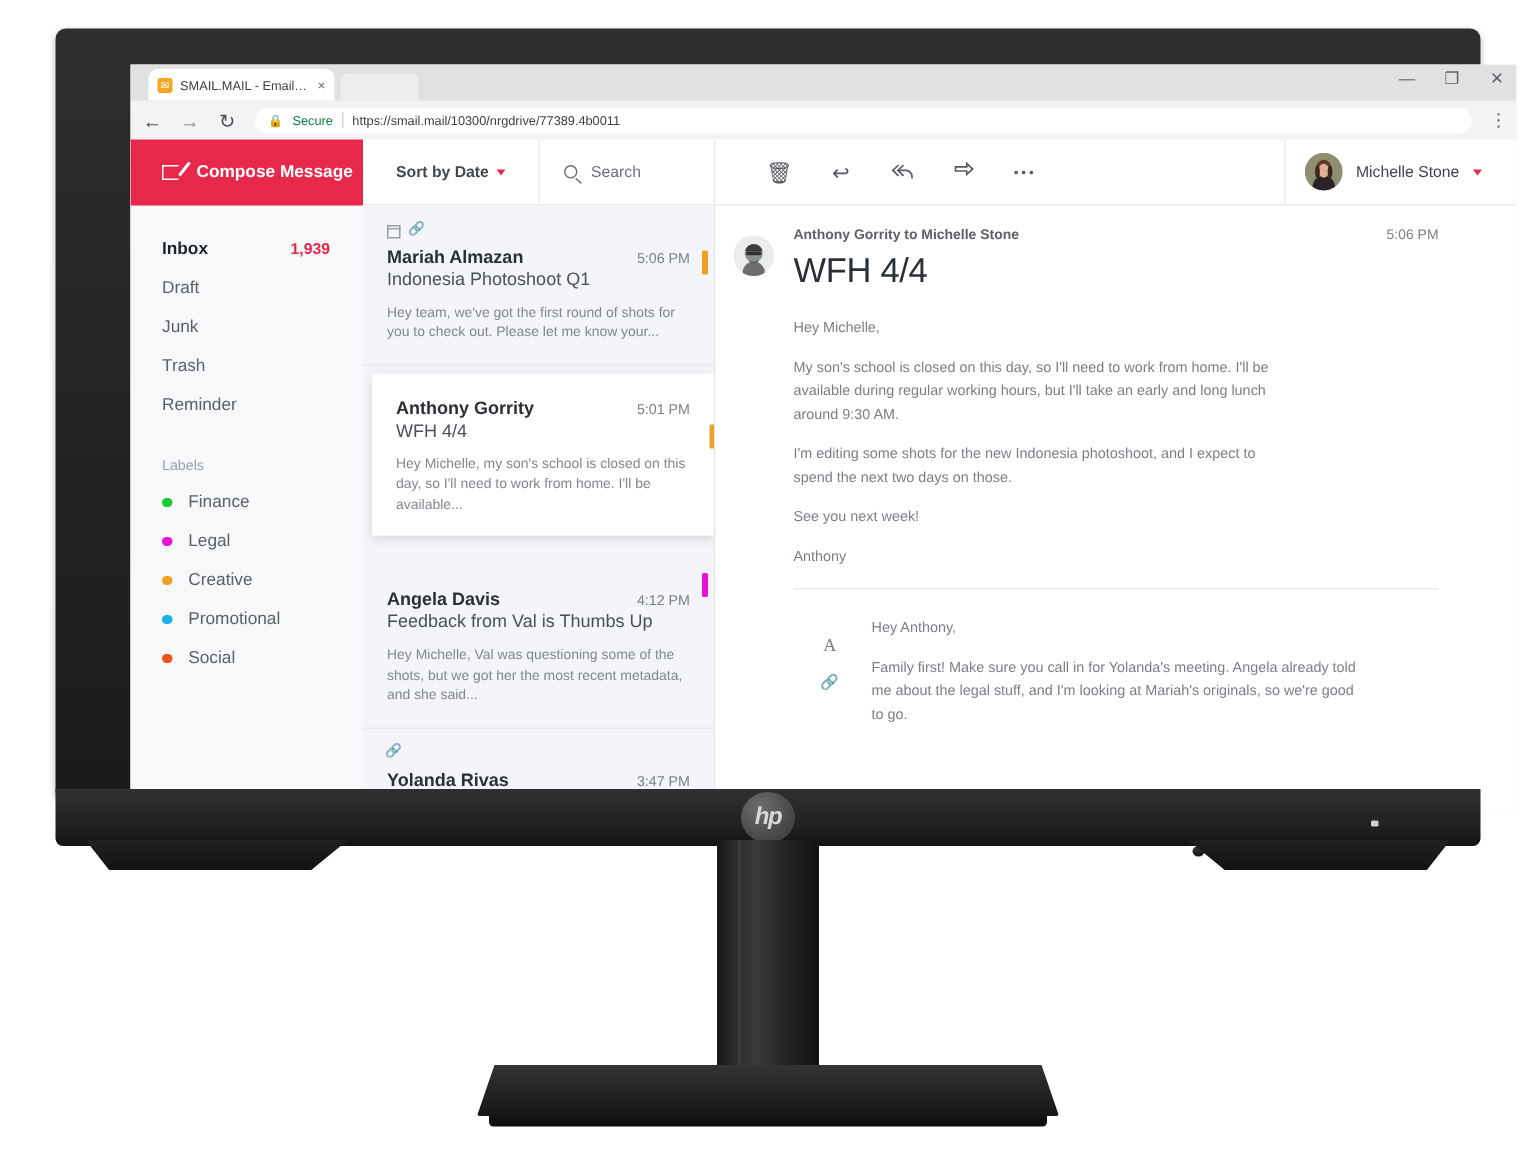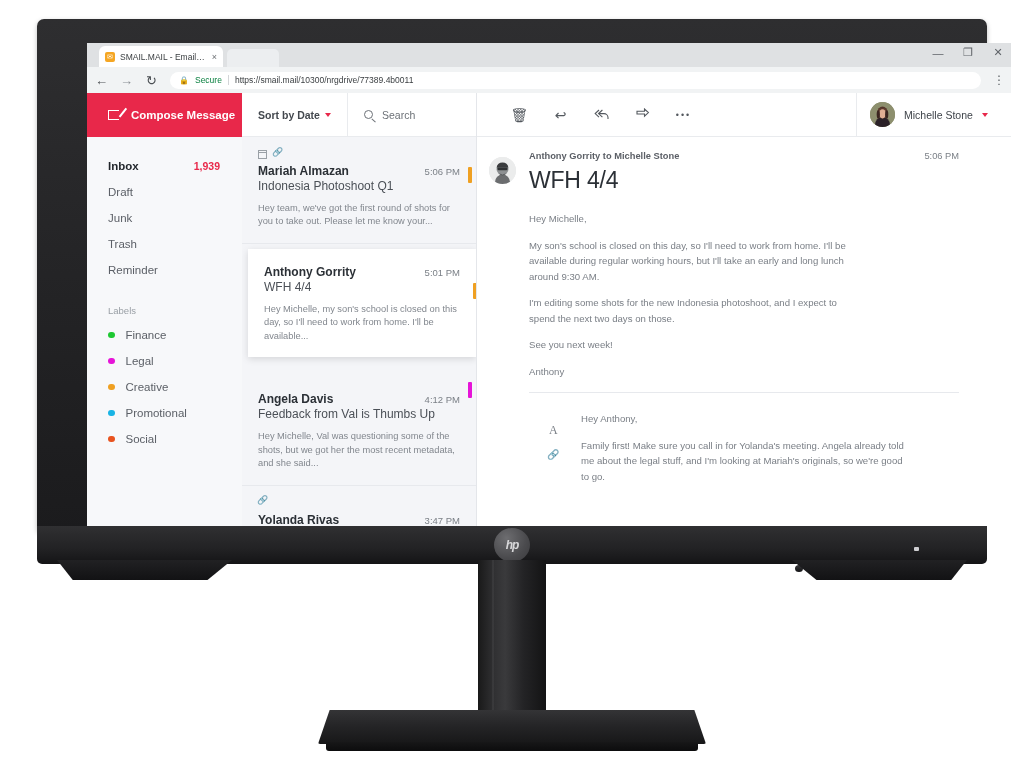--- a/index.html
+++ b/index.html
@@ -25,21 +25,21 @@
   .bezel-bottom{
     position:absolute; left:37px; top:526px; width:950px; height:38px;
     background: linear-gradient(180deg,#303032 0%, #222224 60%, #141416 100%);
     border-radius: 0 0 5px 5px;
   }
   .hp-logo{
     position:absolute; left:494px; top:528px; width:36px; height:34px;
     border-radius:50%;
     background: radial-gradient(circle at 35% 30%, #6d6d70, #4a4a4d 60%, #3a3a3d 100%);
     display:flex; align-items:center; justify-content:center;
-    color:#d8d8da; font-style:italic; font-weight:700; font-size:12px;
+    color:#d8d8da; font-style:italic; font-weight:700; font-size:16px;
     letter-spacing:-1px; font-family:"Liberation Sans", sans-serif;
   }
   .led-dot{ position:absolute; left:914px; top:547px; width:5px; height:4px; background:#cfcfd2; border-radius:1px;}
   .osd-buttons{ position:absolute; left:795px; top:558px; width:90px; height:8px; }
   .osd-buttons i{ display:inline-block; width:8px;height:7px;margin-right:7px;border-radius:50%;
     background:linear-gradient(180deg,#3a3a3d,#131315); }
   .foot-left, .foot-right{
     position:absolute; top:560px; height:20px;
     background: linear-gradient(180deg,#212123,#121214);
   }
@@ -131,21 +131,21 @@
   .badge{ color:#e8284a; font-size:10.5px; font-weight:600; }
   .labels-head{ padding:22px 0 6px 21px; font-size:9.5px; color:#9aa0a6; }
   .labelitem{ height:26px; display:flex; align-items:center; padding-left:21px; gap:11px;
     font-size:11.5px; color:#5c6067; }
   .dot{ width:6.5px; height:6.5px; border-radius:50%; flex:none; }
 
   .listcol{ width:235px; flex:none; background:#f4f5f8; display:flex; flex-direction:column;
     border-right:1px solid #e4e6ea; }
   .listhead{ height:44px; background:#fff; display:flex; align-items:center;
     border-bottom:1px solid #e9ebee; }
-  .sortby{ width:106px; height:44px; display:flex; align-items:center; justify-content:center;
+  .sortby{ width:118px; height:44px; display:flex; align-items:center; justify-content:center;
     gap:5px; font-size:10.5px; color:#43484e; font-weight:600;
     border-right:1px solid #e9ebee; }
   .caret{ width:0;height:0;border-left:3.2px solid transparent;border-right:3.2px solid transparent;
     border-top:4px solid #e8284a; }
   .searchwrap{ flex:1; display:flex; align-items:center; gap:9px; padding-left:16px; }
   .mag{ width:9px;height:9px;border:1.4px solid #6c7177;border-radius:50%; position:relative; }
   .mag::after{ content:""; position:absolute; right:-4px; bottom:-3px; width:5px;height:1.4px;
     background:#6c7177; transform:rotate(42deg); }
   .search-ph{ font-size:10.5px; color:#6c7177; }
 
@@ -304,21 +304,21 @@
               <div class="msg read">
                 <div class="msgicons">
                   <span class="ic-cal"></span>
                   <span class="ic-clip"></span>
                 </div>
                 <div class="msgrow1">
                   <span class="sender">Mariah Almazan</span>
                   <span class="time">5:06 PM</span>
                 </div>
                 <div class="subject">Indonesia Photoshoot Q1</div>
-                <div class="preview">Hey team, we've got the first round of shots for you to take out. Please let me know your...</div>
+                <div class="preview">Hey team, we've got the first round of shots for you to check out. Please let me know your...</div>
                 <span class="flag" style="background:#efa022"></span>
               </div>
 
               <div class="msg selected">
                 <div class="msgrow1">
                   <span class="sender">Anthony Gorrity</span>
                   <span class="time">5:01 PM</span>
                 </div>
                 <div class="subject">WFH 4/4</div>
                 <div class="preview">Hey Michelle, my son's school is closed on this day, so I'll need to work from home. I'll be available...</div>

